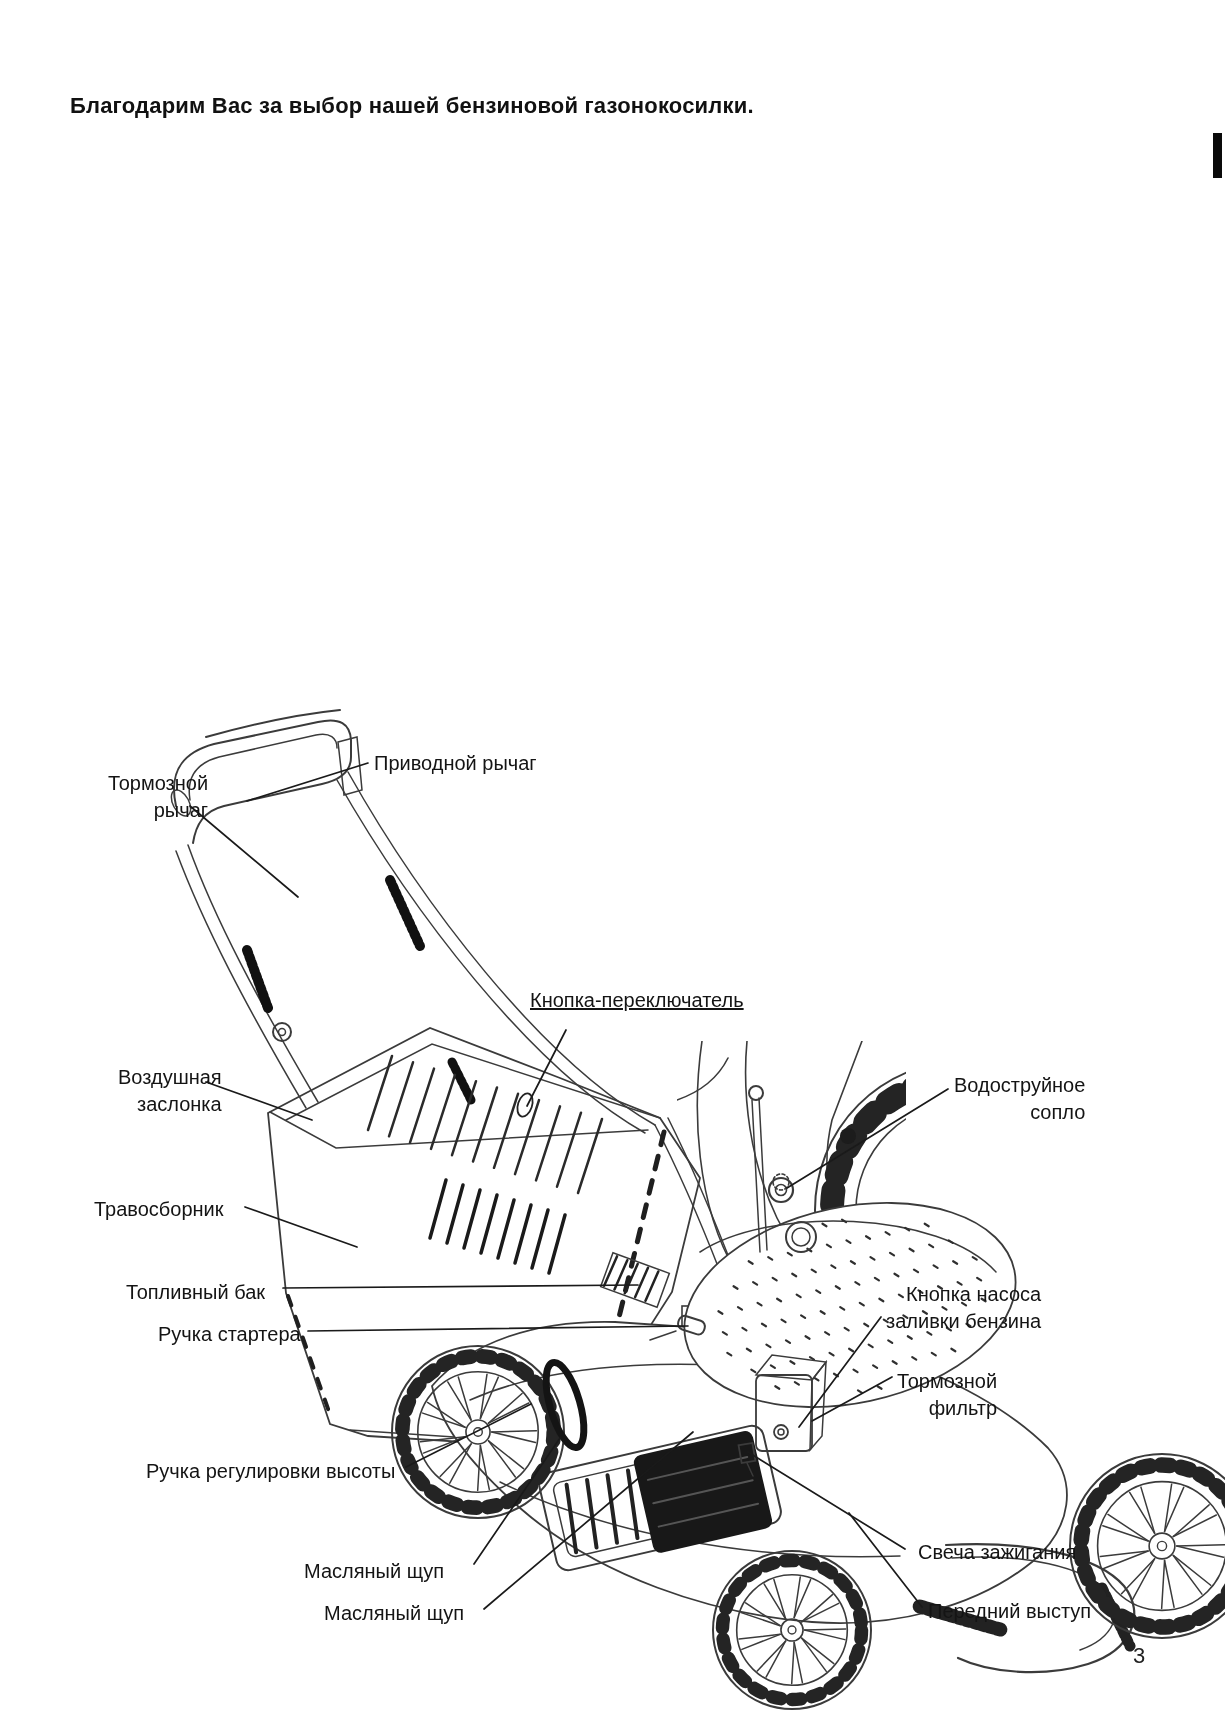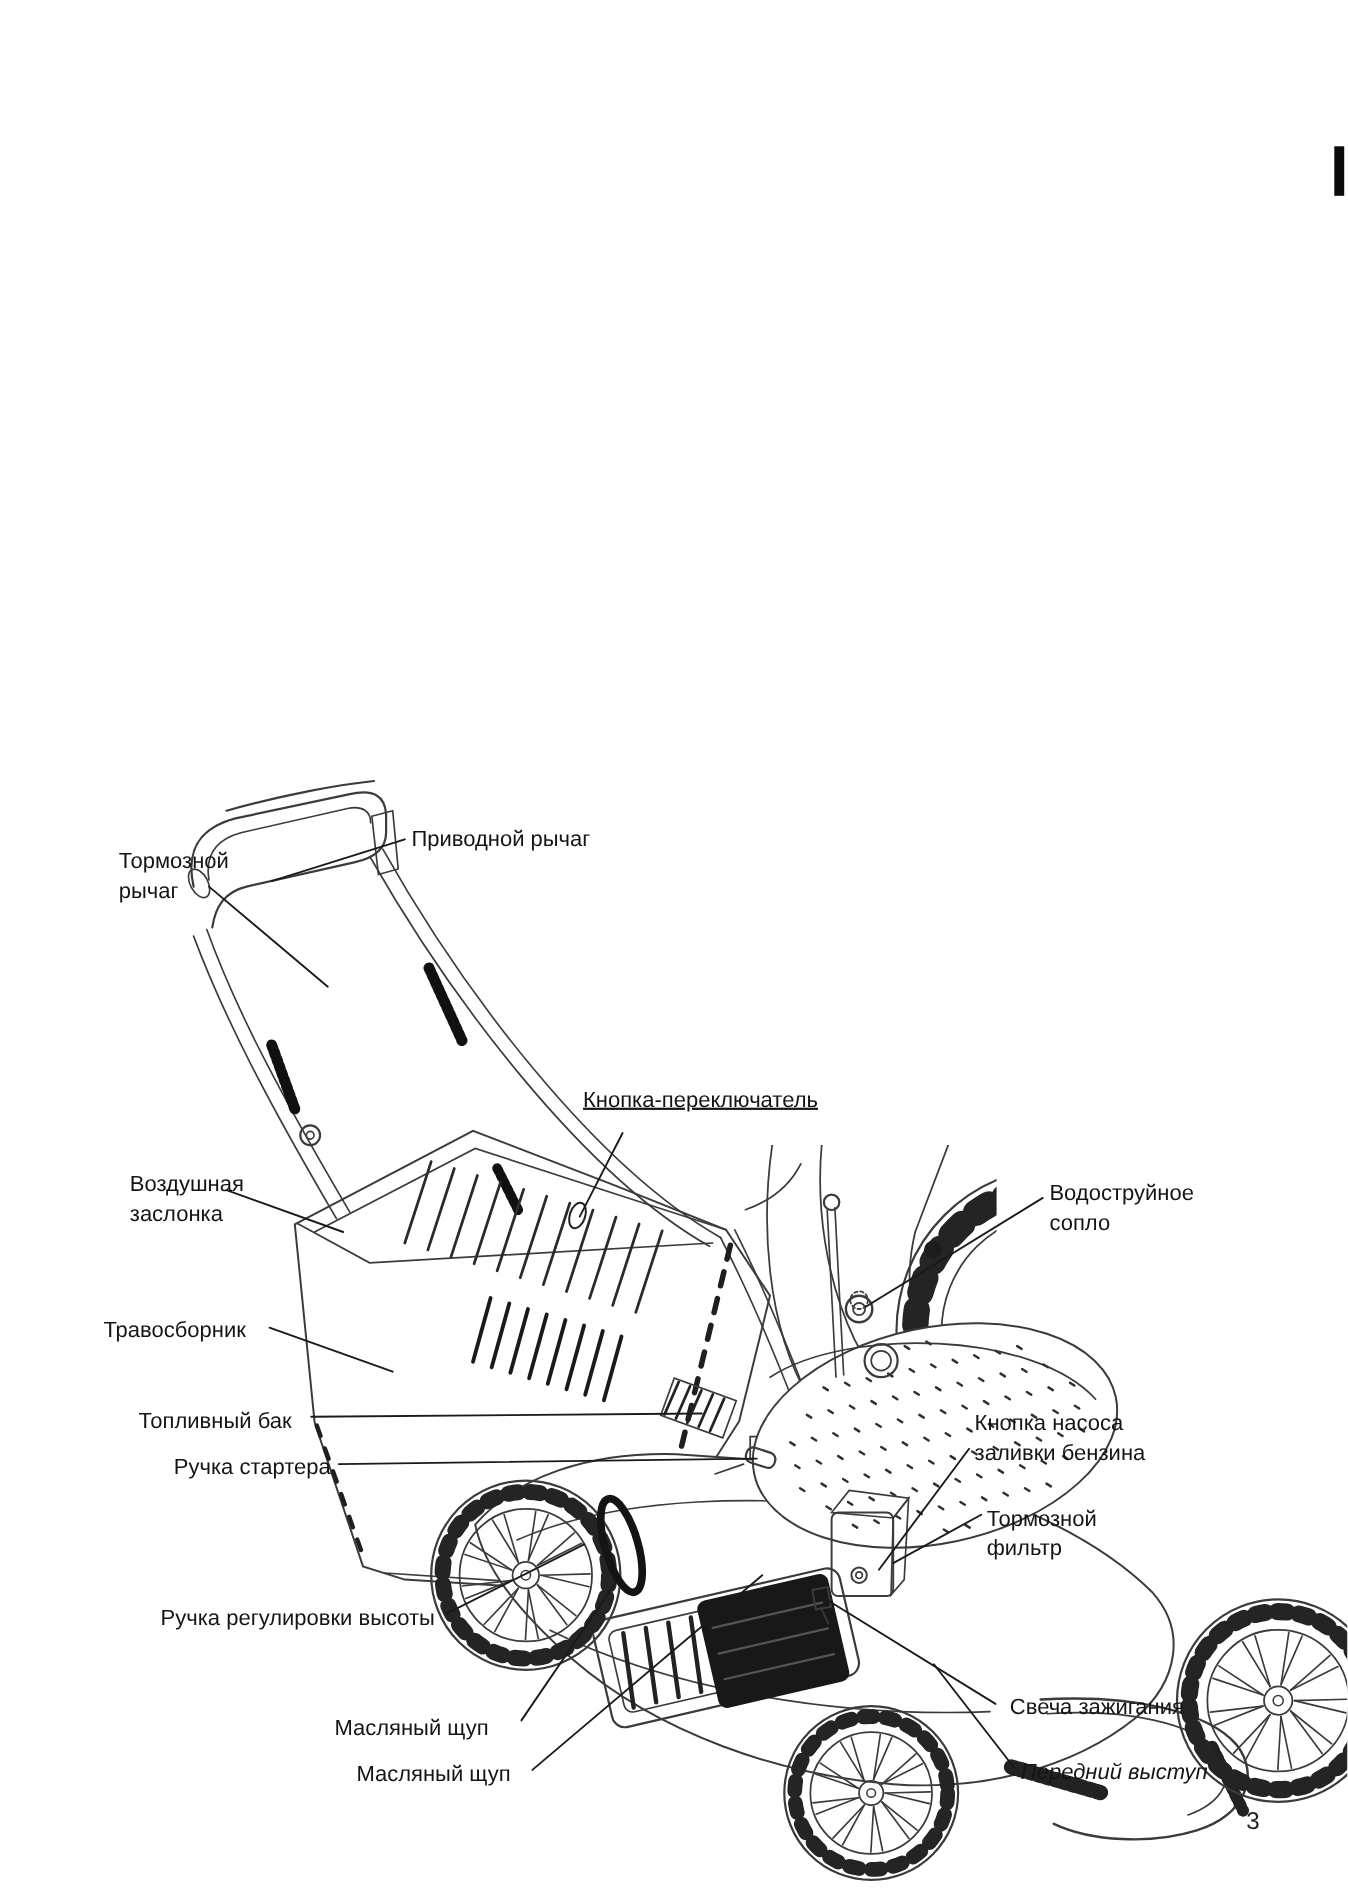--- a/index.html
+++ b/index.html
@@ -1,29 +1,30 @@
 <!DOCTYPE html>
 <html><head>
 <meta charset="utf-8">
 <style>
   html,body{margin:0;padding:0;background:#fff;}
   #page{position:relative;width:1225px;height:1718px;background:#ffffff;overflow:hidden;
         font-family:"Liberation Sans","DejaVu Sans",sans-serif;color:#141414;}
   .intro-line{position:absolute;font-size:22px;letter-spacing:.2px;white-space:nowrap;color:#111;}
   .intro-line.bold{font-weight:bold;}
-  .part-label{position:absolute;font-size:20px;line-height:27px;white-space:pre-line;color:#141414;}
+  .part-label{position:absolute;font-size:20px;line-height:27px;white-space:pre-line;color:#141414;text-align:right;}
   #art{position:absolute;left:0;top:0;}
   .page-num{position:absolute;font-size:22px;color:#222;}
   .scan-mark{position:absolute;background:#0a0a0a;}
 </style>
 </head>
 <body>
 
 <div id="page">
 
+  <div class="intro-line bold" style="left:70px;top:93px">Благодарим Вас за выбор нашей бензиновой газонокосилки.</div>
 
   <svg id="art" width="1225" height="1718" viewBox="0 0 1225 1718" fill="none" stroke="#3b3b3b" stroke-width="1.5" stroke-linecap="round">
     <defs>
       <clipPath id="insetClip">
           <rect x="677" y="1041" width="229" height="362"></rect>
         </clipPath>
     </defs>
 
     <g clip-path="url(#insetClip)" stroke-width="1.6">
       <path d="M702,1041 C692,1110 696,1205 736,1272 C762,1318 792,1352 832,1398"></path>
@@ -412,18 +413,18 @@
       <div class="part-label" style="left: 126px; top: 1279px;">Топливный бак</div>
       <div class="part-label" style="left: 146px; top: 1321px; margin-left: 12px;">Ручка стартера</div>
       <div class="part-label" style="left: 146px; top: 1458px;">Ручка регулировки высоты</div>
       <div class="part-label" style="left: 886px; top: 1281px;">Кнопка насоса
 заливки бензина</div>
       <div class="part-label" style="left: 897px; top: 1368px;">Тормозной
 фильтр</div>
       <div class="part-label" style="left: 304px; top: 1558px;">Масляный щуп</div>
       <div class="part-label" style="left: 324px; top: 1600px;">Масляный щуп</div>
       <div class="part-label" style="left: 918px; top: 1539px;">Свеча зажигания</div>
-      <div class="part-label" style="left: 928px; top: 1598px; font-style: italic;">Передний выступ</div>
+      <div class="part-label" style="left: 928px; top: 1598px;">Передний выступ</div>
     </div>
 
   <div class="page-num" style="left:1133px;top:1643px">3</div>
   <div class="scan-mark" style="left:1213px;top:133px;width:9px;height:45px"></div>
 </div>
 
 </body></html>

